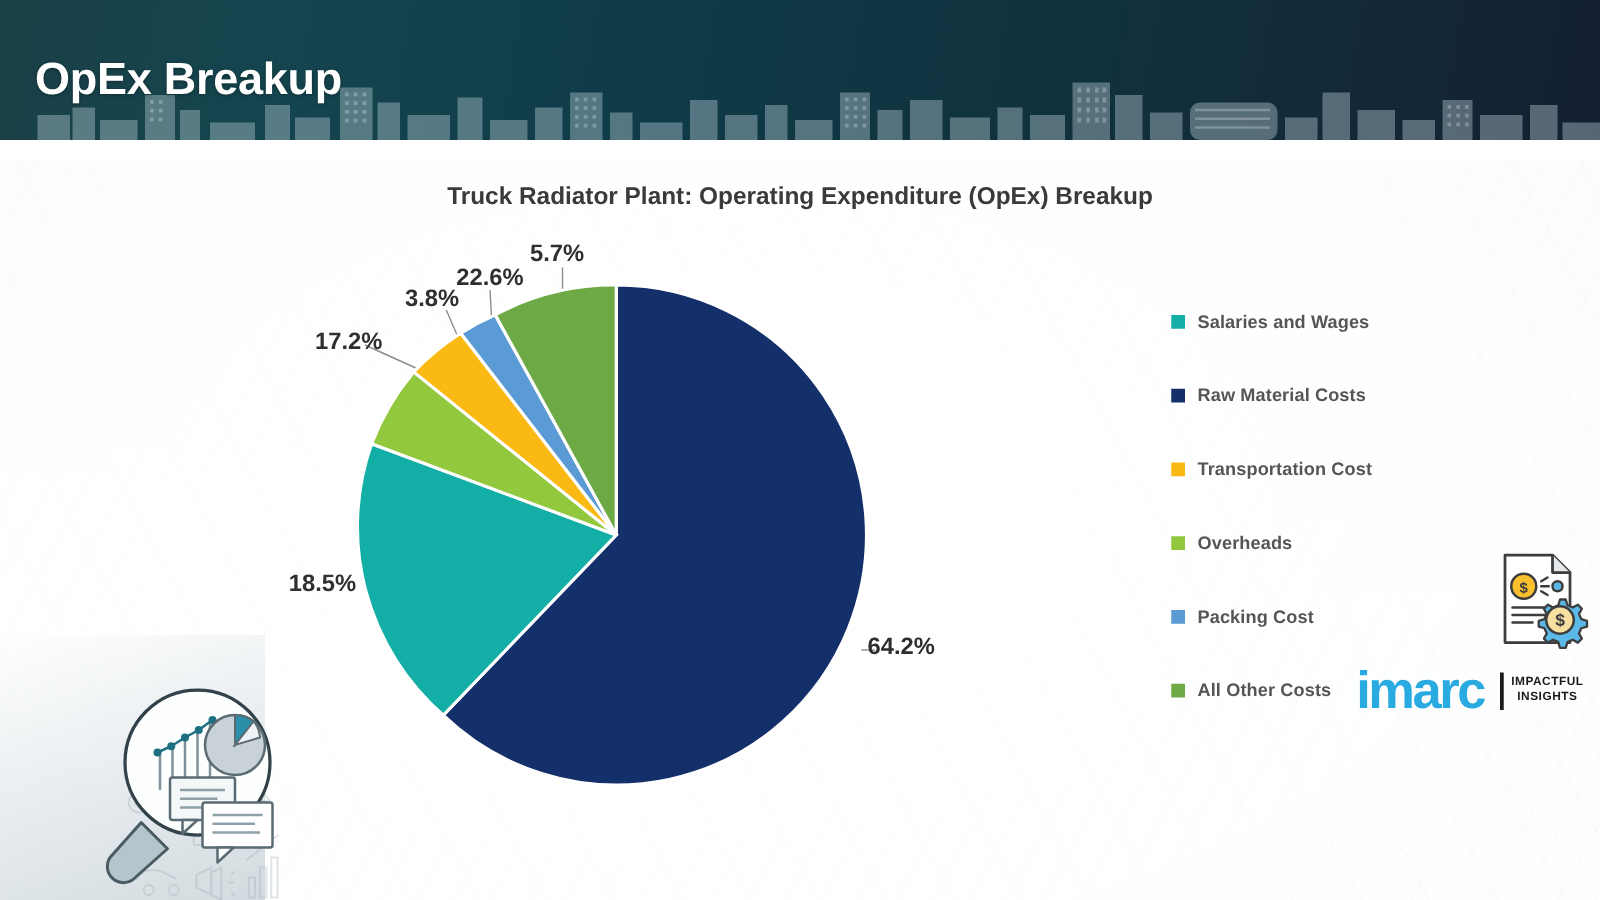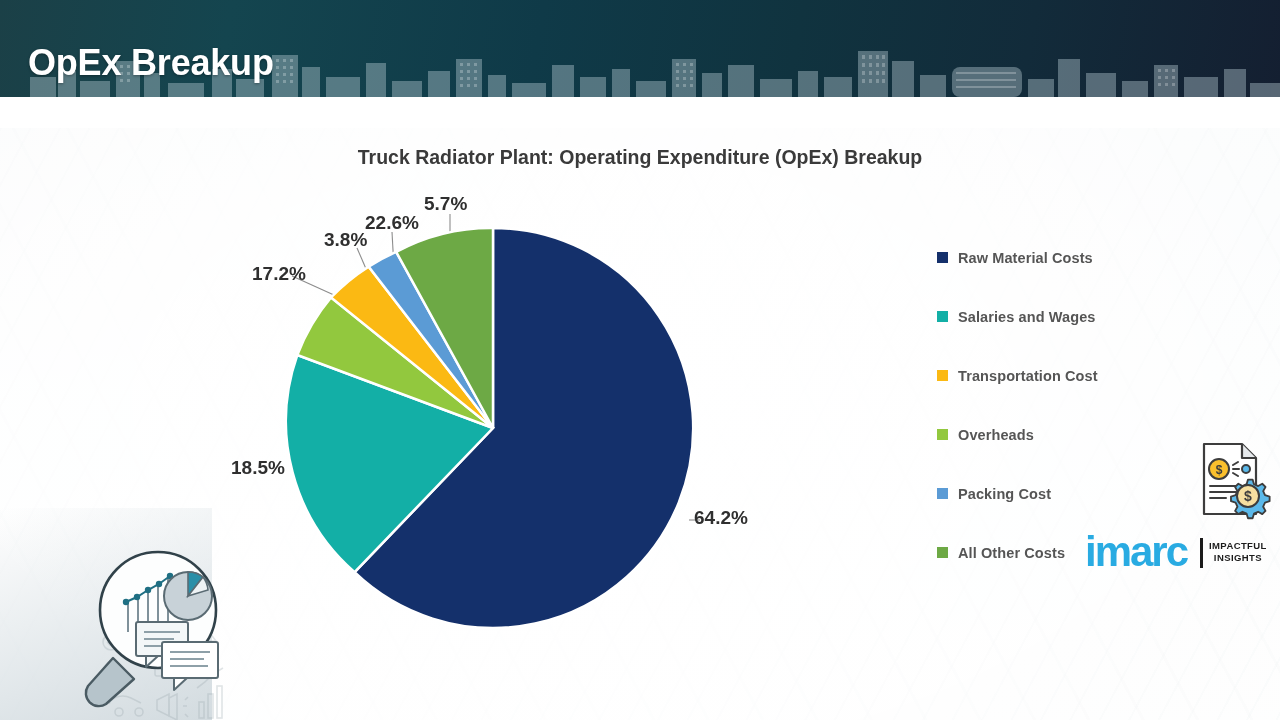--- a/index.html
+++ b/index.html
@@ -5,21 +5,21 @@
   * { margin:0; padding:0; box-sizing:border-box; }
   html,body { width:1280px; height:720px; overflow:hidden; }
   body {
     font-family:"Liberation Sans", sans-serif;
     background:#ffffff;
     position:relative;
   }
 
   
   .header {
-    position:absolute; left:0; top:0; width:1280px; height:97px;
+    position:absolute; left:0; top:0; width:1280px; height:112px;
     background:linear-gradient(100deg,#1b4047 0%,#14454f 18%,#0f3a48 42%,#10333f 62%,#122b3a 80%,#141f31 100%);
     overflow:hidden;
   }
   .header .skyline { position:absolute; left:0; bottom:0; width:1280px; height:72px; opacity:.55; }
   .header-title {
     position:absolute; left:28px; top:42px;
     font-size:36px; font-weight:bold; color:#ffffff;
     letter-spacing:-.2px;
     text-shadow:0 1px 3px rgba(0,0,0,.35);
   }
@@ -253,26 +253,26 @@
 
   <div class="slice-label lbl-0">64.2%</div>
   <div class="slice-label lbl-1">18.5%</div>
   <div class="slice-label lbl-2">17.2%</div>
   <div class="slice-label lbl-3">3.8%</div>
   <div class="slice-label lbl-4">22.6%</div>
   <div class="slice-label lbl-5">5.7%</div>
 
   <div class="legend">
     <div class="legend-item">
+      <span class="legend-swatch" style="background:#13AFA6"></span>
+      <span class="legend-text">Salaries and Wages</span>
+    </div>
+    <div class="legend-item">
       <span class="legend-swatch" style="background:#14306B"></span>
       <span class="legend-text">Raw Material Costs</span>
-    </div>
-    <div class="legend-item">
-      <span class="legend-swatch" style="background:#13AFA6"></span>
-      <span class="legend-text">Salaries and Wages</span>
     </div>
     <div class="legend-item">
       <span class="legend-swatch" style="background:#FBB913"></span>
       <span class="legend-text">Transportation Cost</span>
     </div>
     <div class="legend-item">
       <span class="legend-swatch" style="background:#92C83E"></span>
       <span class="legend-text">Overheads</span>
     </div>
     <div class="legend-item">

